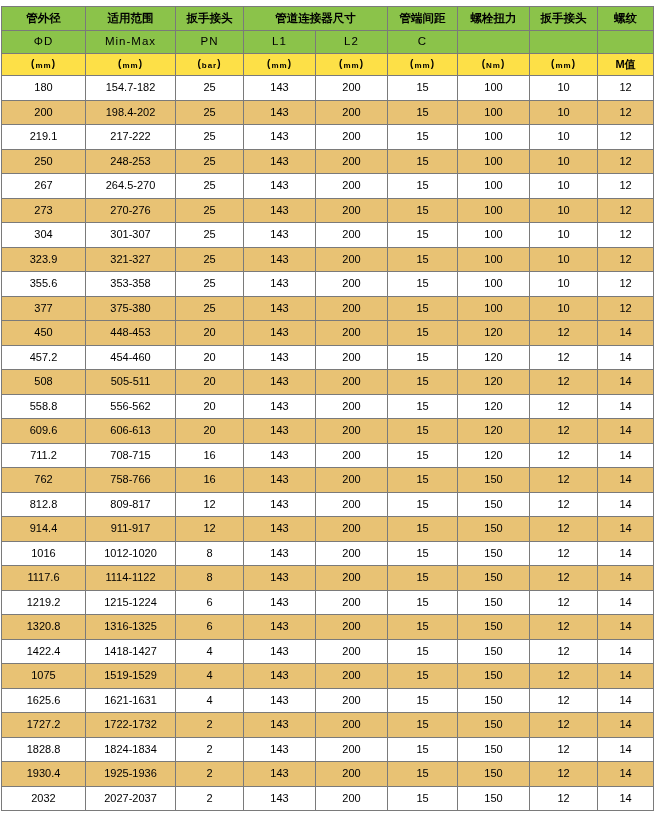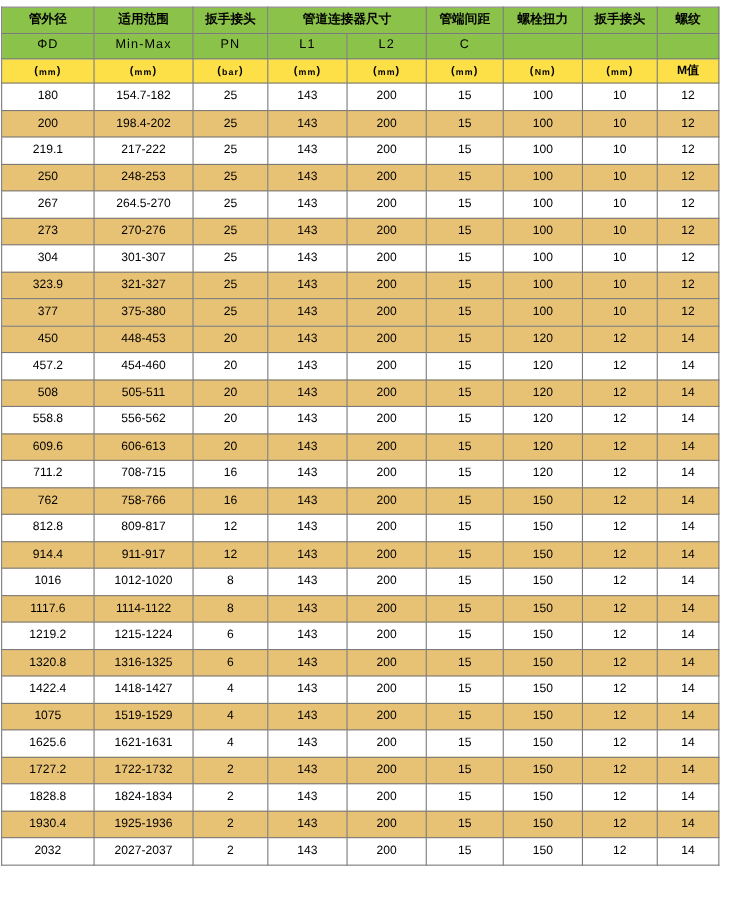--- a/index.html
+++ b/index.html
@@ -208,20 +208,31 @@
           <td class="d">323.9</td>
           <td class="d">321-327</td>
           <td class="d">25</td>
           <td class="d">143</td>
           <td class="d">200</td>
           <td class="d">15</td>
           <td class="d">100</td>
           <td class="d">10</td>
           <td class="d">12</td>
         </tr>
+        <tr class="">
+          <td class="d">355.6</td>
+          <td class="d">353-358</td>
+          <td class="d">25</td>
+          <td class="d">143</td>
+          <td class="d">200</td>
+          <td class="d">15</td>
+          <td class="d">100</td>
+          <td class="d">10</td>
+          <td class="d">12</td>
+        </tr>
         <tr class="alt">
           <td class="d">377</td>
           <td class="d">375-380</td>
           <td class="d">25</td>
           <td class="d">143</td>
           <td class="d">200</td>
           <td class="d">15</td>
           <td class="d">100</td>
           <td class="d">10</td>
           <td class="d">12</td>

